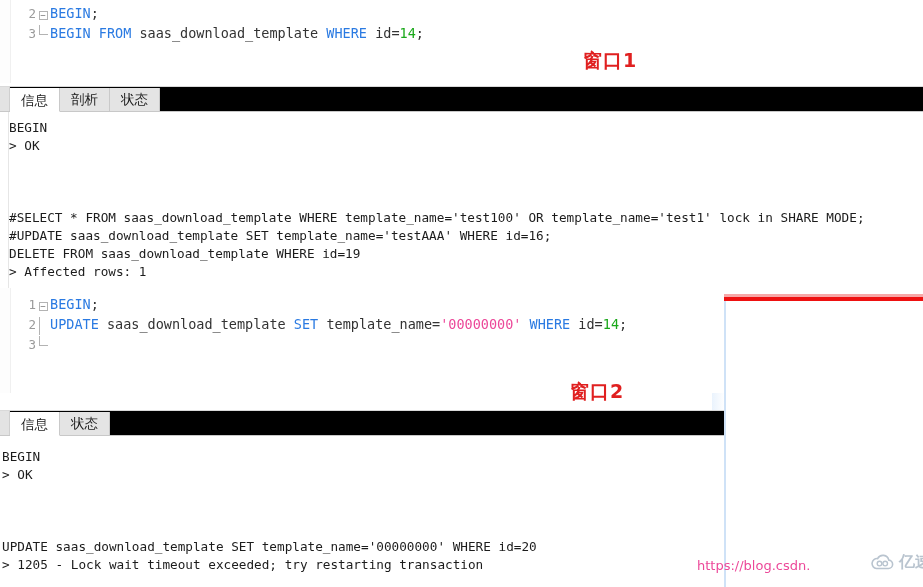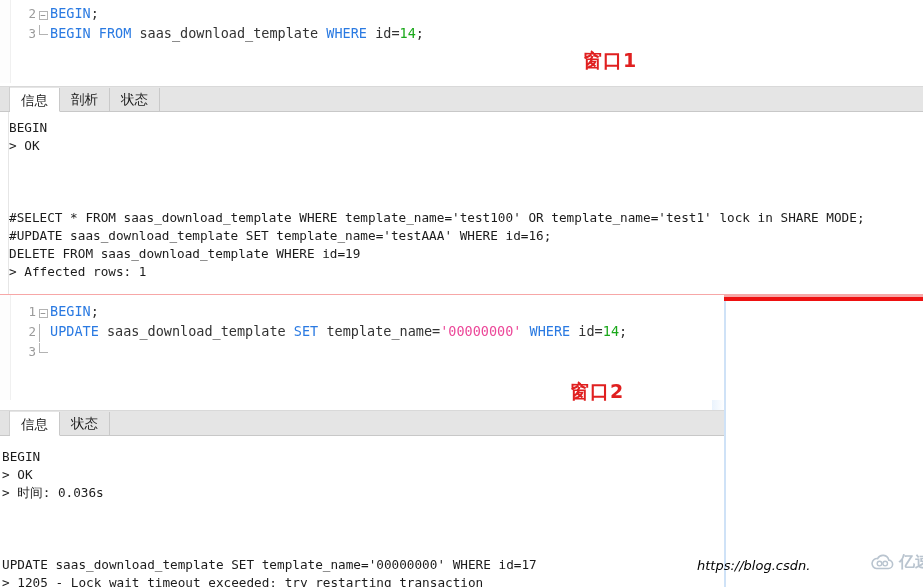--- a/index.html
+++ b/index.html
@@ -96,21 +96,21 @@
     font-family: "DejaVu Sans", "Liberation Sans", sans-serif;
     font-size: 19px;
     font-weight: 700;
     letter-spacing: 1px;
     margin-top: 11px;
   }
 
   
   .tabstrip {
     position: absolute;
-    background: #e5e5e5;
+    background: #000000;
     border-top: 1px solid #d9d9d9;
     border-bottom: 1px solid #c8c8c8;
     display: flex;
     align-items: flex-end;
     box-sizing: border-box;
   }
   .tabstrip .spacer-left {
     width: 9px;
     height: 100%;
     background: #e3e3e3;
@@ -176,23 +176,22 @@
   .win2-right-glow {
     position: absolute;
     background: linear-gradient(to right, #eaf3fd, #ffffff);
   }
 
   
   .watermark-csdn {
     position: absolute;
     font-family: "DejaVu Sans", "Liberation Sans", sans-serif;
     font-size: 13px;
-    color: #000000;
+    color: #ec4899;
     white-space: nowrap;
-    font-style: italic;
   }
   .watermark-logo {
     position: absolute;
     display: flex;
     align-items: center;
     gap: 4px;
     color: #b9c4cf;
     font-family: "DejaVu Sans", "Liberation Sans", sans-serif;
     font-size: 16px;
     font-weight: 700;
@@ -234,46 +233,45 @@
       <div class="res-line">&gt; Affected rows: 1</div>
     </div>
 </div>
 
 <div class="red-divider-soft" style="left:0; top:294px; width:923px; height:3px;"></div>
 <div class="red-divider" style="left:0; top:297px; width:923px; height:4px;"></div>
 
 <div class="win2-right-glow" style="left:712px; top:301px; width:13px; height:286px;"></div>
 <div class="win2-right-border" style="left:724px; top:301px; width:2px; height:286px;"></div>
 
-<div class="editor" id="w2-editor" style="left:0; top:295px; width:724px; height:105px;">
+<div class="editor" id="w2-editor" style="left:0; top:288px; width:724px; height:105px;">
   <div class="gutter-edge"></div>
   <div id="w2-lines" style="position:absolute; left:10px; top:6px;">
       <div class="code-line"><span class="lineno">1</span><span class="foldbox"><span class="fold-sq">−</span></span><span class="kw">BEGIN</span><span class="plain">;</span></div>
       <div class="code-line"><span class="lineno">2</span><span class="foldbox"><span class="fold-mid"></span></span><span class="kw">UPDATE</span><span class="plain"> saas_download_template </span><span class="kw">SET</span><span class="plain"> template_name=</span><span class="str">'00000000'</span><span class="plain"> </span><span class="kw">WHERE</span><span class="plain"> id=</span><span class="num">14</span><span class="plain">;</span></div>
       <div class="code-line"><span class="lineno">3</span><span class="foldbox"><span class="fold-end"></span></span></div>
     </div>
 </div>
 
 <div class="win-label" style="left:570px; top:368px;">窗口2</div>
 
 <div class="tabstrip" id="w2-tabs" style="left:0; top:410px; width:724px; height:26px;">
   <div class="spacer-left"></div>
 <div class="tab active">信息</div>
     <div class="tab">状态</div>
   </div>
 
 <div class="resultpane" id="w2-output" style="left:0; top:436px; width:724px; height:151px;">
   <div id="w2-out-lines" style="position:absolute; left:2px; top:12px; right:0;">
       <div class="res-line">BEGIN</div>
       <div class="res-line">&gt; OK</div>
-      <div class="res-line">&gt; 时间: 0.036s</div>
-      <div class="res-line">&nbsp;</div>
-      <div class="res-line">&nbsp;</div>
-      <div class="res-line">&nbsp;</div>
-      <div class="res-line">UPDATE saas_download_template SET template_name='00000000' WHERE id=17</div>
+      <div class="res-line">&nbsp;</div>
+      <div class="res-line">&nbsp;</div>
+      <div class="res-line">&nbsp;</div>
+      <div class="res-line">UPDATE saas_download_template SET template_name='00000000' WHERE id=20</div>
       <div class="res-line">&gt; 1205 - Lock wait timeout exceeded; try restarting transaction</div>
     </div>
 </div>
 
 <div class="watermark-csdn" style="left:697px; top:558px;">https://blog.csdn.</div>
 
 <div class="watermark-logo" style="left:869px; top:552px;">
   <span>
     <svg width="26" height="17" viewBox="0 0 26 17" aria-hidden="true">
       <path d="M7.5 14.5h12a4.2 4.2 0 0 0 .3-8.38A6 6 0 0 0 8.6 4.6 4.8 4.8 0 0 0 7.5 14.5z" fill="none" stroke="#b9c4cf" stroke-width="1.6"></path>

